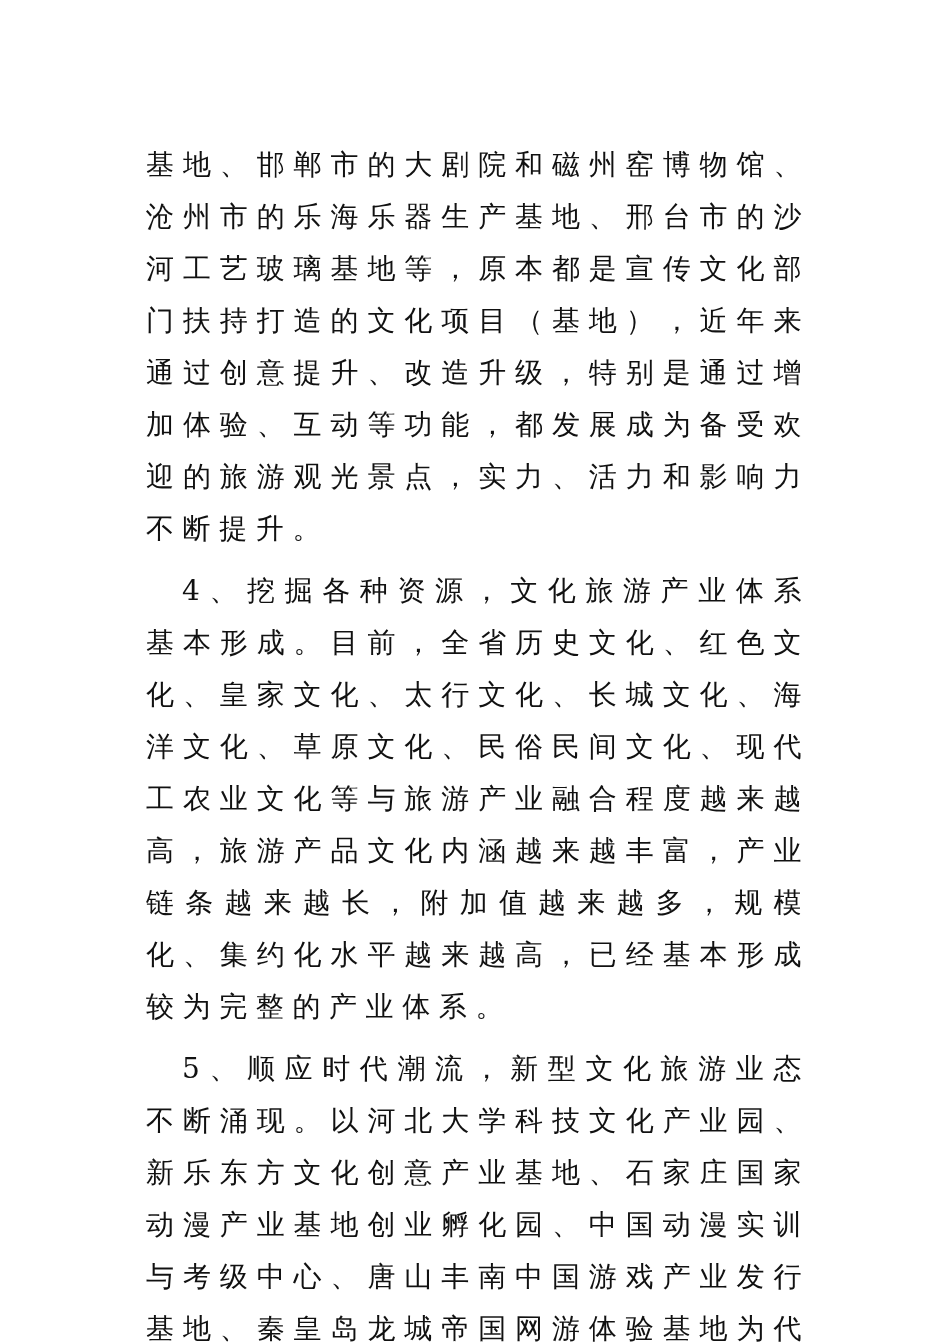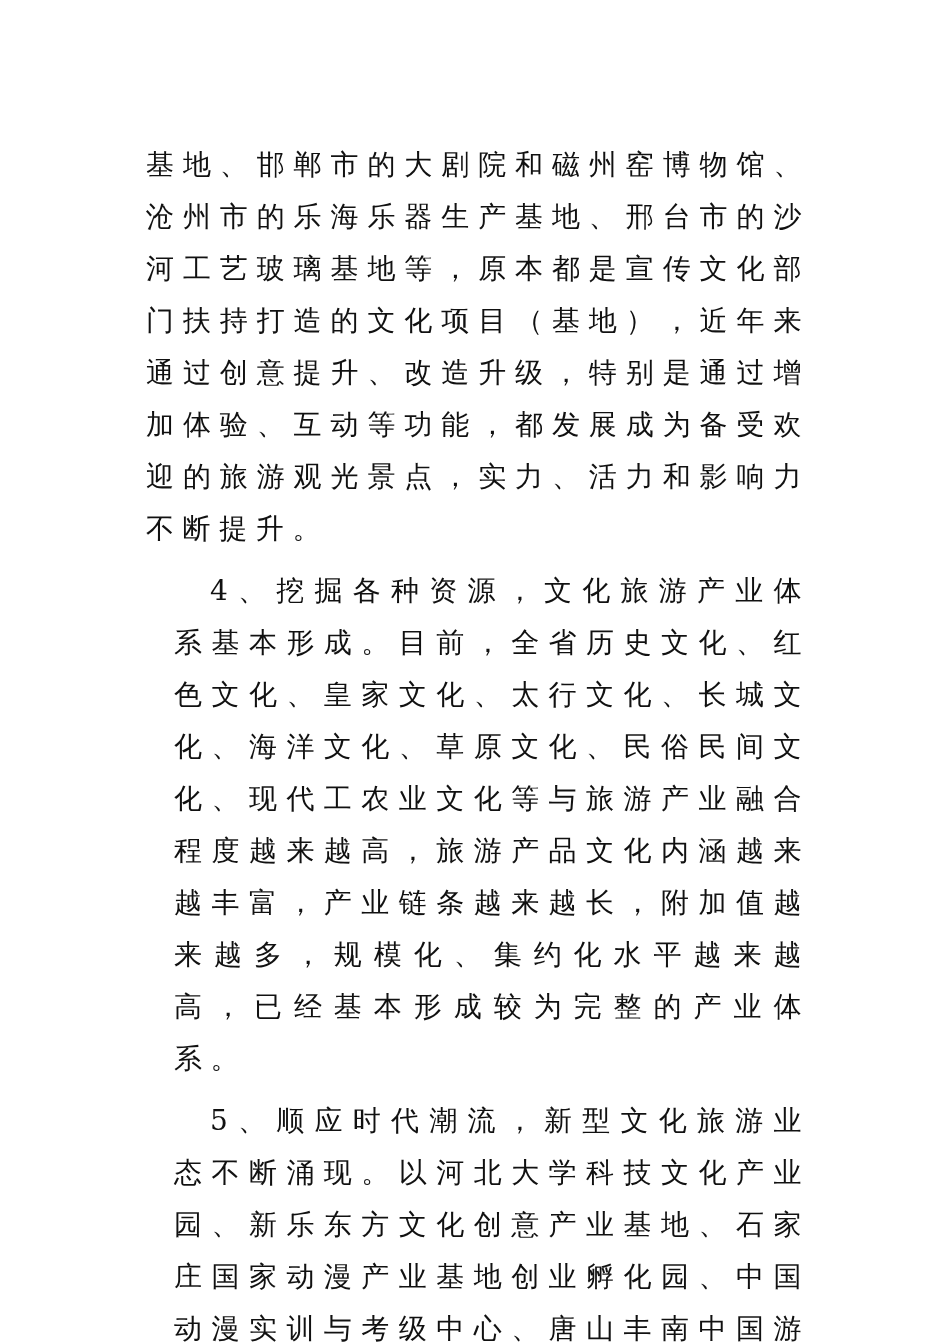--- a/index.html
+++ b/index.html
@@ -33,21 +33,20 @@
     .para {
       margin: 0 0 10px 0;
       line-height: 52px;
       text-align: justify;
       text-align-last: left;
       letter-spacing: 8.6px;
       word-break: break-all;
     }
     .para.indent {
       text-indent: 36px;
-      margin-left: 28px;
     }
   </style>
 </head>
 <body>
 
 <div class="page">
   <div class="text-body">
     <p class="para">基地、邯郸市的大剧院和磁州窑博物馆、沧州市的乐海乐器生产基地、邢台市的沙河工艺玻璃基地等，原本都是宣传文化部门扶持打造的文化项目（基地），近年来通过创意提升、改造升级，特别是通过增加体验、互动等功能，都发展成为备受欢迎的旅游观光景点，实力、活力和影响力不断提升。</p>
     <p class="para indent">4、挖掘各种资源，文化旅游产业体系基本形成。目前，全省历史文化、红色文化、皇家文化、太行文化、长城文化、海洋文化、草原文化、民俗民间文化、现代工农业文化等与旅游产业融合程度越来越高，旅游产品文化内涵越来越丰富，产业链条越来越长，附加值越来越多，规模化、集约化水平越来越高，已经基本形成较为完整的产业体系。</p>
     <p class="para indent">5、顺应时代潮流，新型文化旅游业态不断涌现。以河北大学科技文化产业园、新乐东方文化创意产业基地、石家庄国家动漫产业基地创业孵化园、中国动漫实训与考级中心、唐山丰南中国游戏产业发行基地、秦皇岛龙城帝国网游体验基地为代表的文化创意、动漫游戏、数据产业等新型文化旅游业态正在成为市场“新宠”，初步形成了观光体验与休闲度假、养生保健、专项旅游相结合的复合型产品结构。</p>

